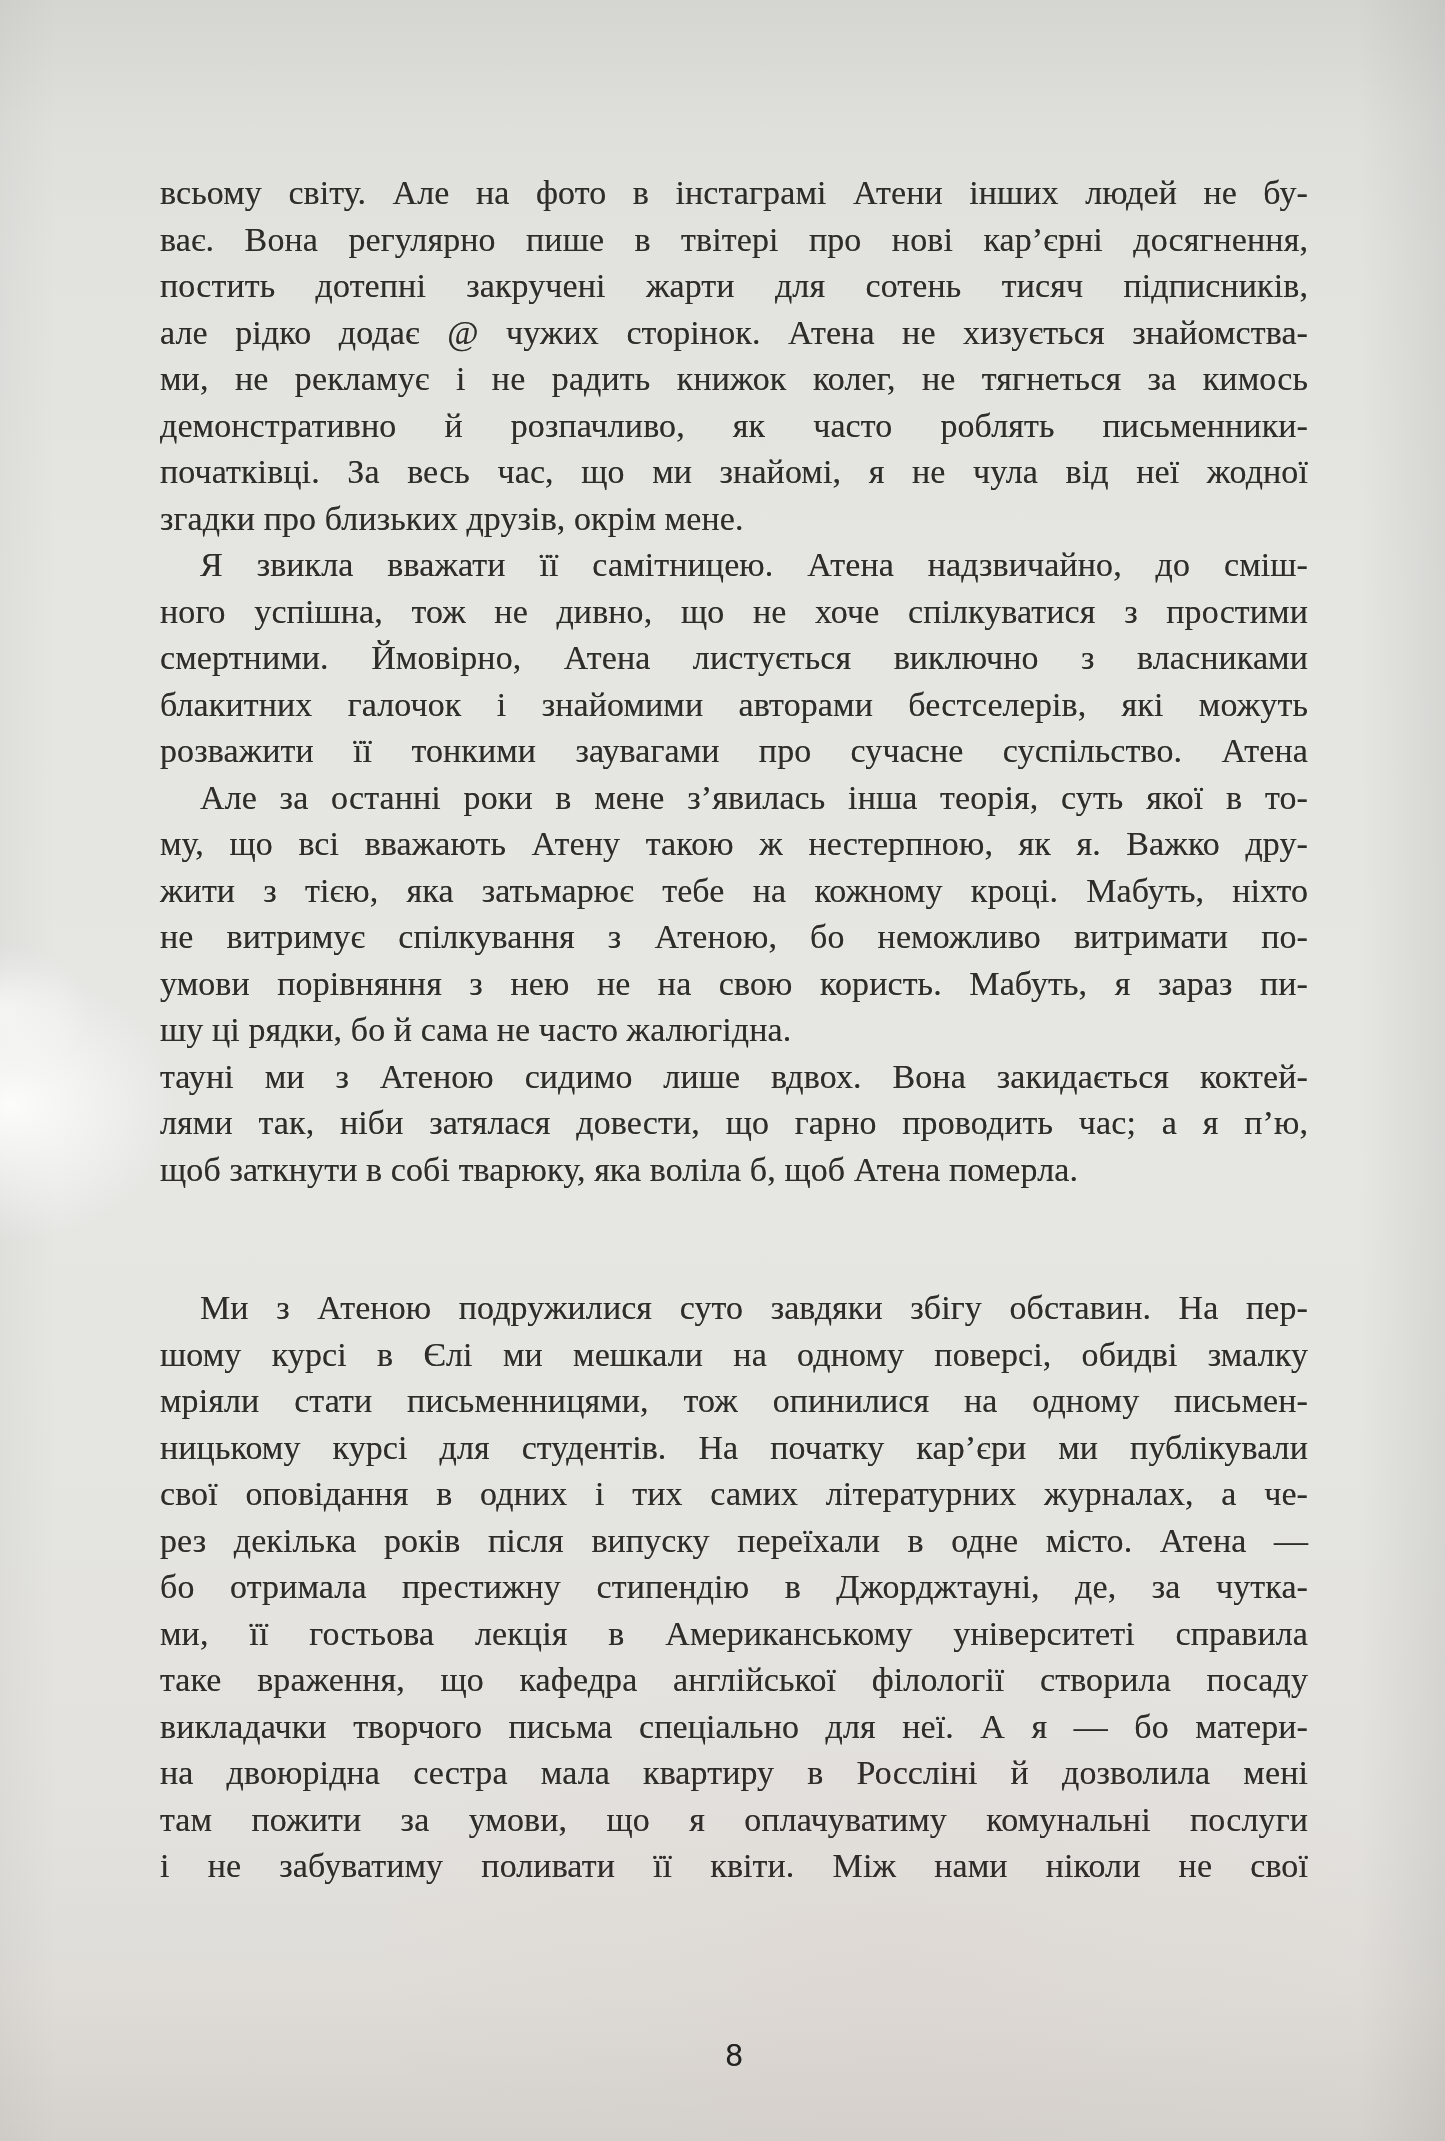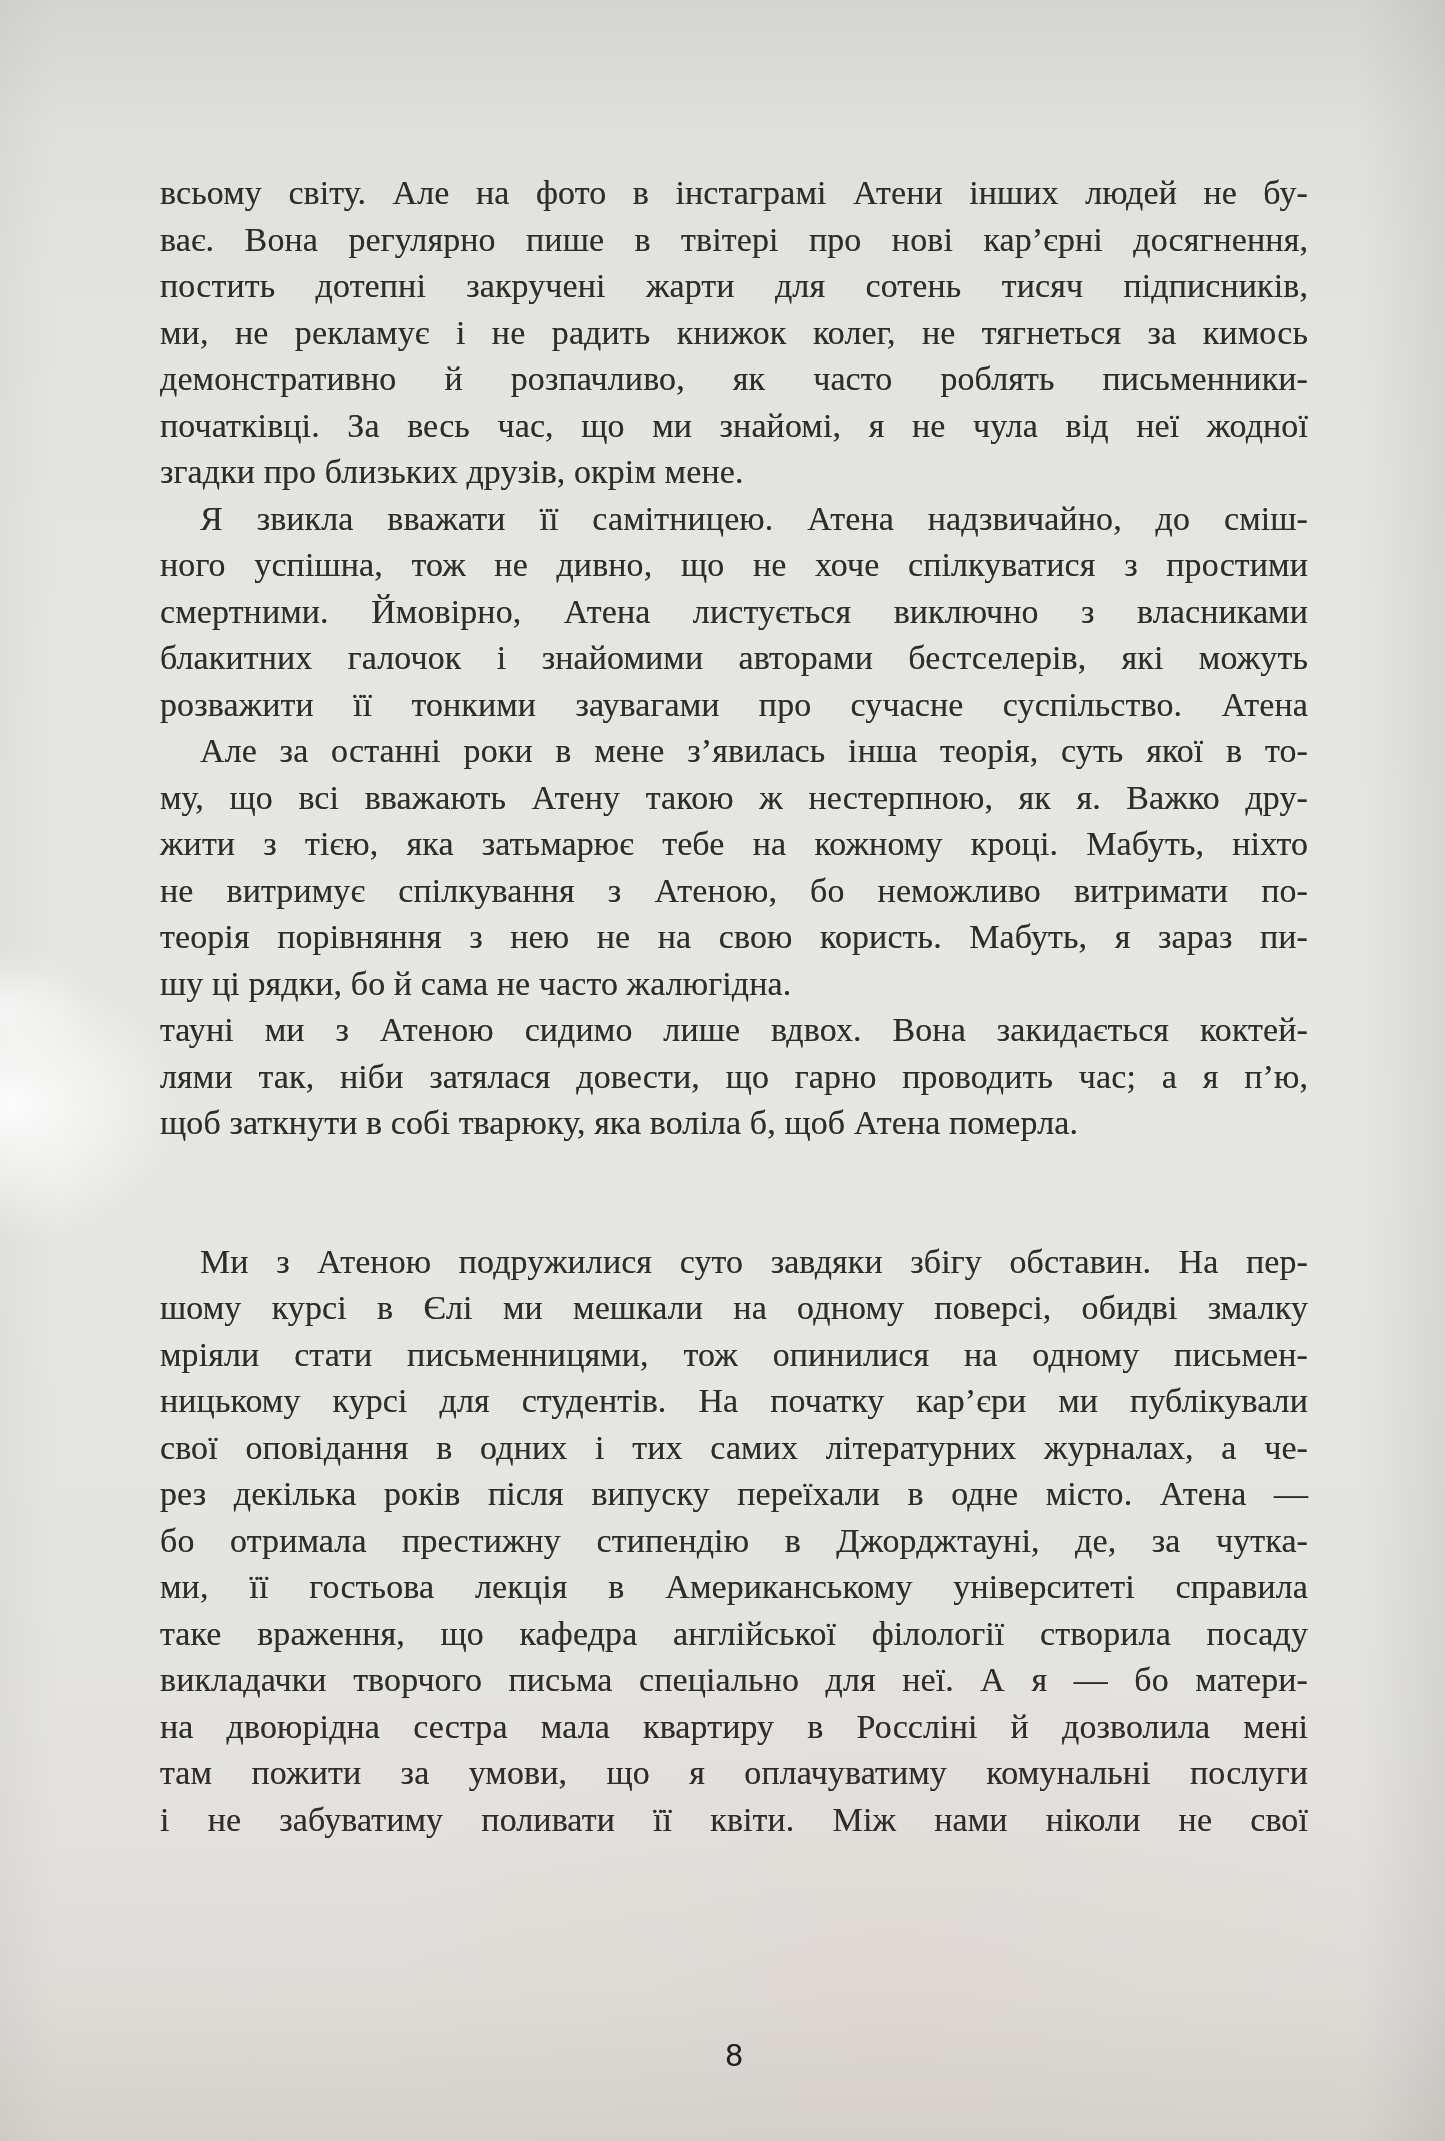--- a/index.html
+++ b/index.html
@@ -74,38 +74,39 @@
 </style>
 </head>
 <body>
 
 <div class="photo" style="--ink: #2f2d2a;">
   <main class="text-block">
       <p class="para">
         <span class="line">всьому світу. Але на фото в інстаграмі Атени інших людей не бу-</span>
         <span class="line">ває. Вона регулярно пише в твітері про нові кар’єрні досягнення,</span>
         <span class="line">постить дотепні закручені жарти для сотень тисяч підписників,</span>
+        <span class="line">але рідко додає @ чужих сторінок. Атена не хизується знайомства-</span>
         <span class="line">ми, не рекламує і не радить книжок колег, не тягнеться за кимось</span>
         <span class="line">демонстративно й розпачливо, як часто роблять письменники-</span>
         <span class="line">початківці. За весь час, що ми знайомі, я не чула від неї жодної</span>
         <span class="line endline">згадки про близьких друзів, окрім мене.</span>
       </p>
       <p class="para">
         <span class="line indent">Я звикла вважати її самітницею. Атена надзвичайно, до сміш-</span>
         <span class="line">ного успішна, тож не дивно, що не хоче спілкуватися з простими</span>
         <span class="line">смертними. Ймовірно, Атена листується виключно з власниками</span>
         <span class="line">блакитних галочок і знайомими авторами бестселерів, які можуть</span>
         <span class="line">розважити її тонкими заувагами про сучасне суспільство. Атена</span>
       </p>
       <p class="para">
         <span class="line indent">Але за останні роки в мене з’явилась інша теорія, суть якої в то-</span>
         <span class="line">му, що всі вважають Атену такою ж нестерпною, як я. Важко дру-</span>
         <span class="line">жити з тією, яка затьмарює тебе на кожному кроці. Мабуть, ніхто</span>
         <span class="line">не витримує спілкування з Атеною, бо неможливо витримати по-</span>
-        <span class="line">теорія порівняння з нею не на свою користь. Мабуть, я зараз пи-</span>
+        <span class="line">умови порівняння з нею не на свою користь. Мабуть, я зараз пи-</span>
         <span class="line endline">шу ці рядки, бо й сама не часто жалюгідна.</span>
       </p>
       <p class="para">
         <span class="line">тауні ми з Атеною сидимо лише вдвох. Вона закидається коктей-</span>
         <span class="line">лями так, ніби затялася довести, що гарно проводить час; а я п’ю,</span>
         <span class="line endline">щоб заткнути в собі тварюку, яка воліла б, щоб Атена померла.</span>
       </p>
       <p class="para space-before">
         <span class="line indent">Ми з Атеною подружилися суто завдяки збігу обставин. На пер-</span>
         <span class="line">шому курсі в Єлі ми мешкали на одному поверсі, обидві змалку</span>

